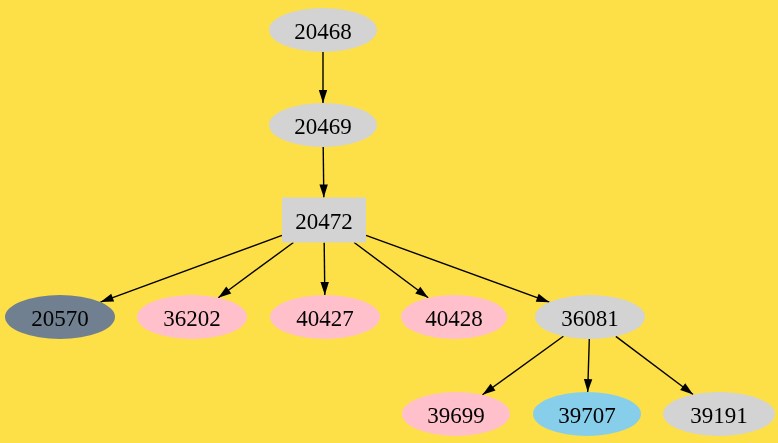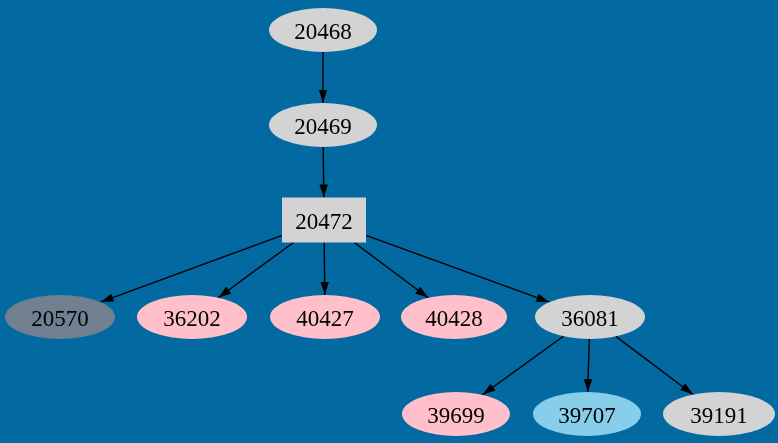--- a/index.html
+++ b/index.html
@@ -4,21 +4,21 @@
 <style>
   html, body {
     margin: 0;
     padding: 0;
     background: #ffffff;
   }
   .canvas {
     position: relative;
     width: 778px;
     height: 443px;
-    background: #0369a1;
+    background: #fde047;
     overflow: hidden;
   }
   svg text {
     font-family: "Liberation Serif", "DejaVu Serif", serif;
     user-select: none;
   }
 </style>
 </head>
 <body>
 

